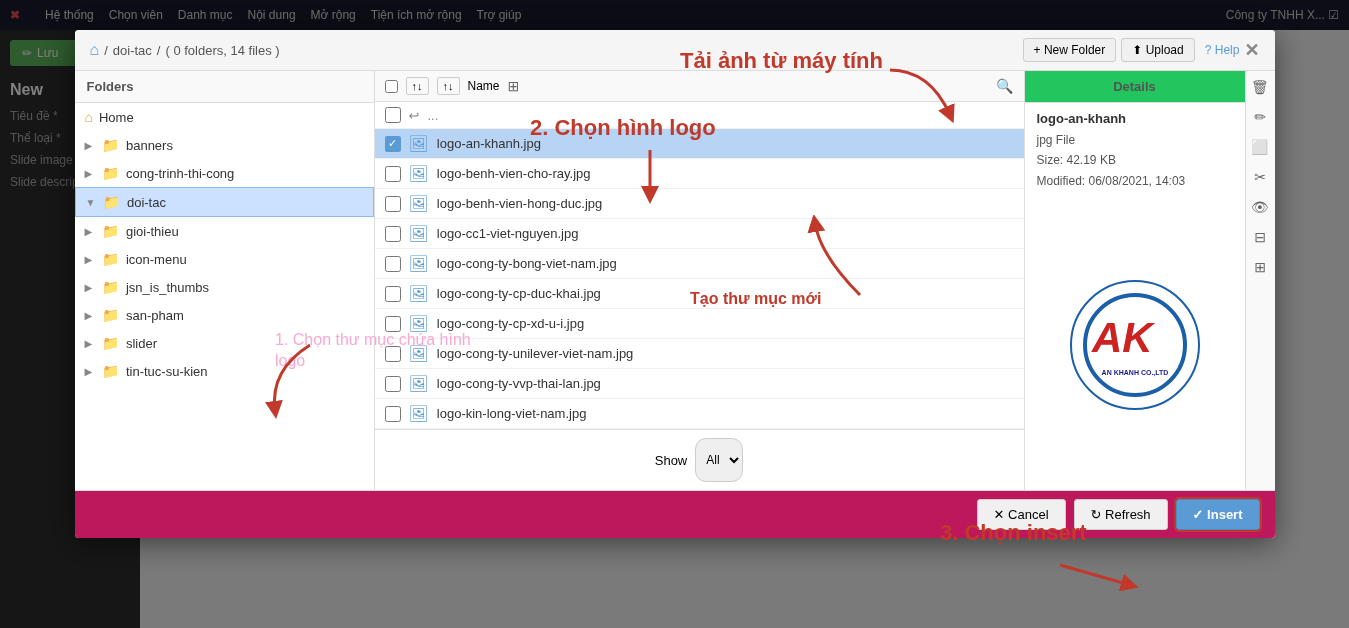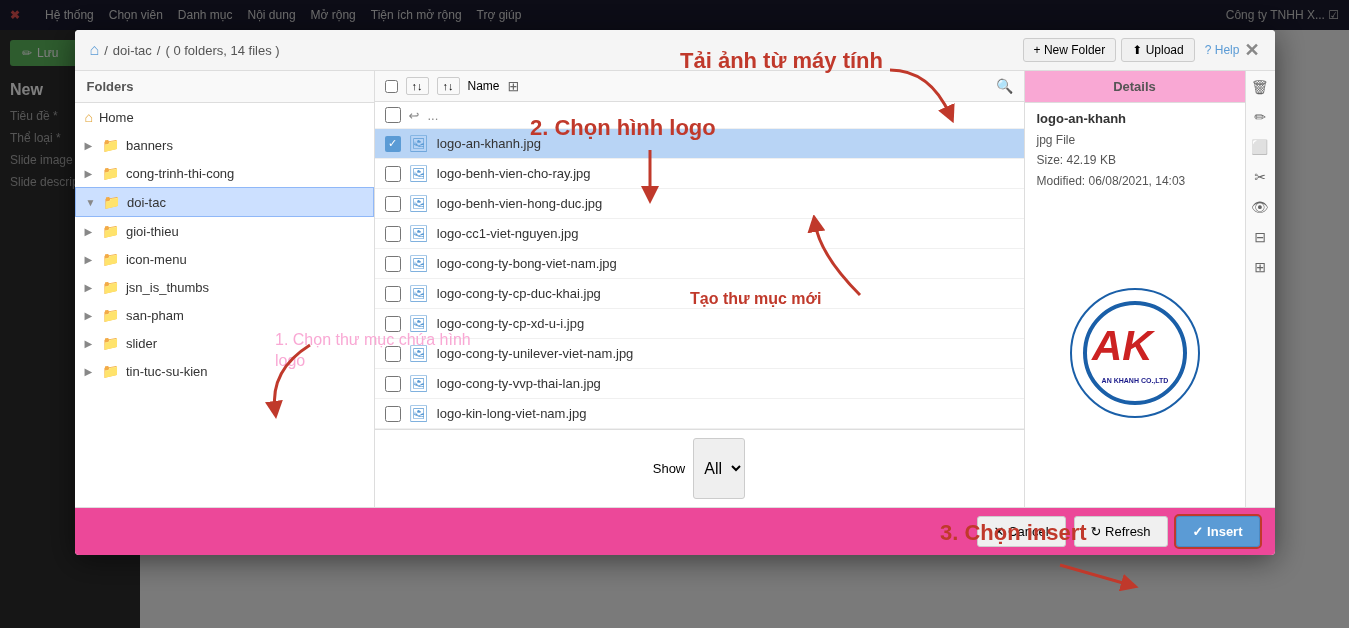--- a/index.html
+++ b/index.html
@@ -222,36 +222,36 @@
     .show-bar {
       padding: 8px;
       display: flex;
       align-items: center;
       justify-content: center;
       gap: 8px;
       border-top: 1px solid #ddd;
       font-size: 13px;
     }
     .show-select {
-      padding: 20px 6px;
+      padding: 13px 6px;
       border: 1px solid #ccc;
-      border-radius: 3px;
-      font-size: 16px;
+      border-radius: 11px;
+      font-size: 12px;
     }
 
     
     .details-panel {
       width: 220px;
       display: flex;
       flex-direction: column;
       flex-shrink: 0;
     }
     .details-header {
       padding: 8px 12px;
-      background: #f9a8d4;
+      background: #22c55e;
       border-bottom: 1px solid #ddd;
       font-weight: bold;
       font-size: 13px;
       color: #555;
       text-align: center;
     }
     .details-body {
       padding: 8px 12px;
       font-size: 12px;
       color: #333;
@@ -301,21 +301,21 @@
     }
 
     
     .modal-footer {
       border-top: 1px solid #ddd;
       padding: 8px 15px;
       display: flex;
       align-items: center;
       justify-content: flex-end;
       gap: 8px;
-      background: #ec4899;
+      background: #be185d;
       border-radius: 0 0 4px 4px;
     }
     .btn-cancel {
       background: #f0f0f0;
       border: 1px solid #ccc;
       border-radius: 3px;
       padding: 7px 16px;
       font-size: 13px;
       cursor: pointer;
       display: flex;

